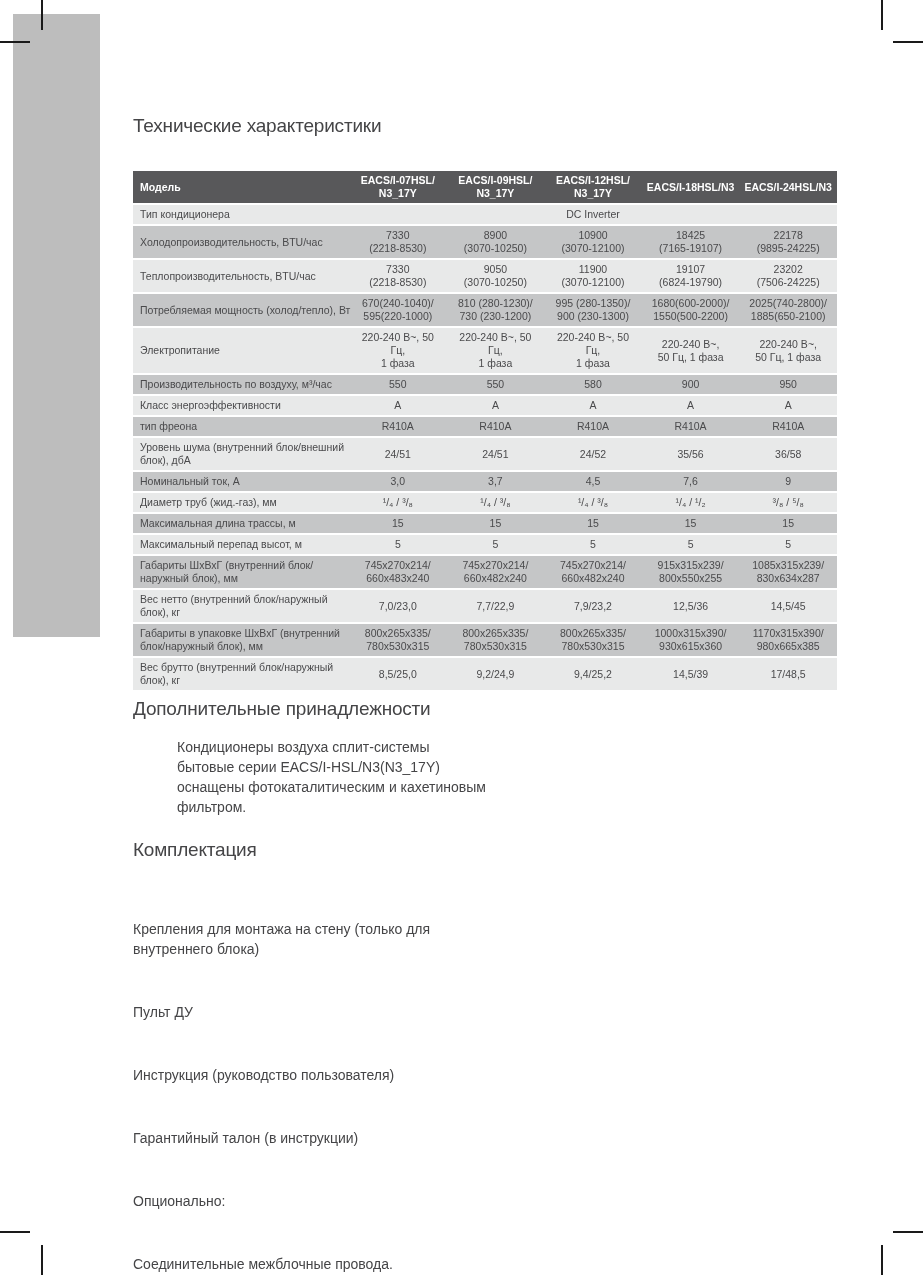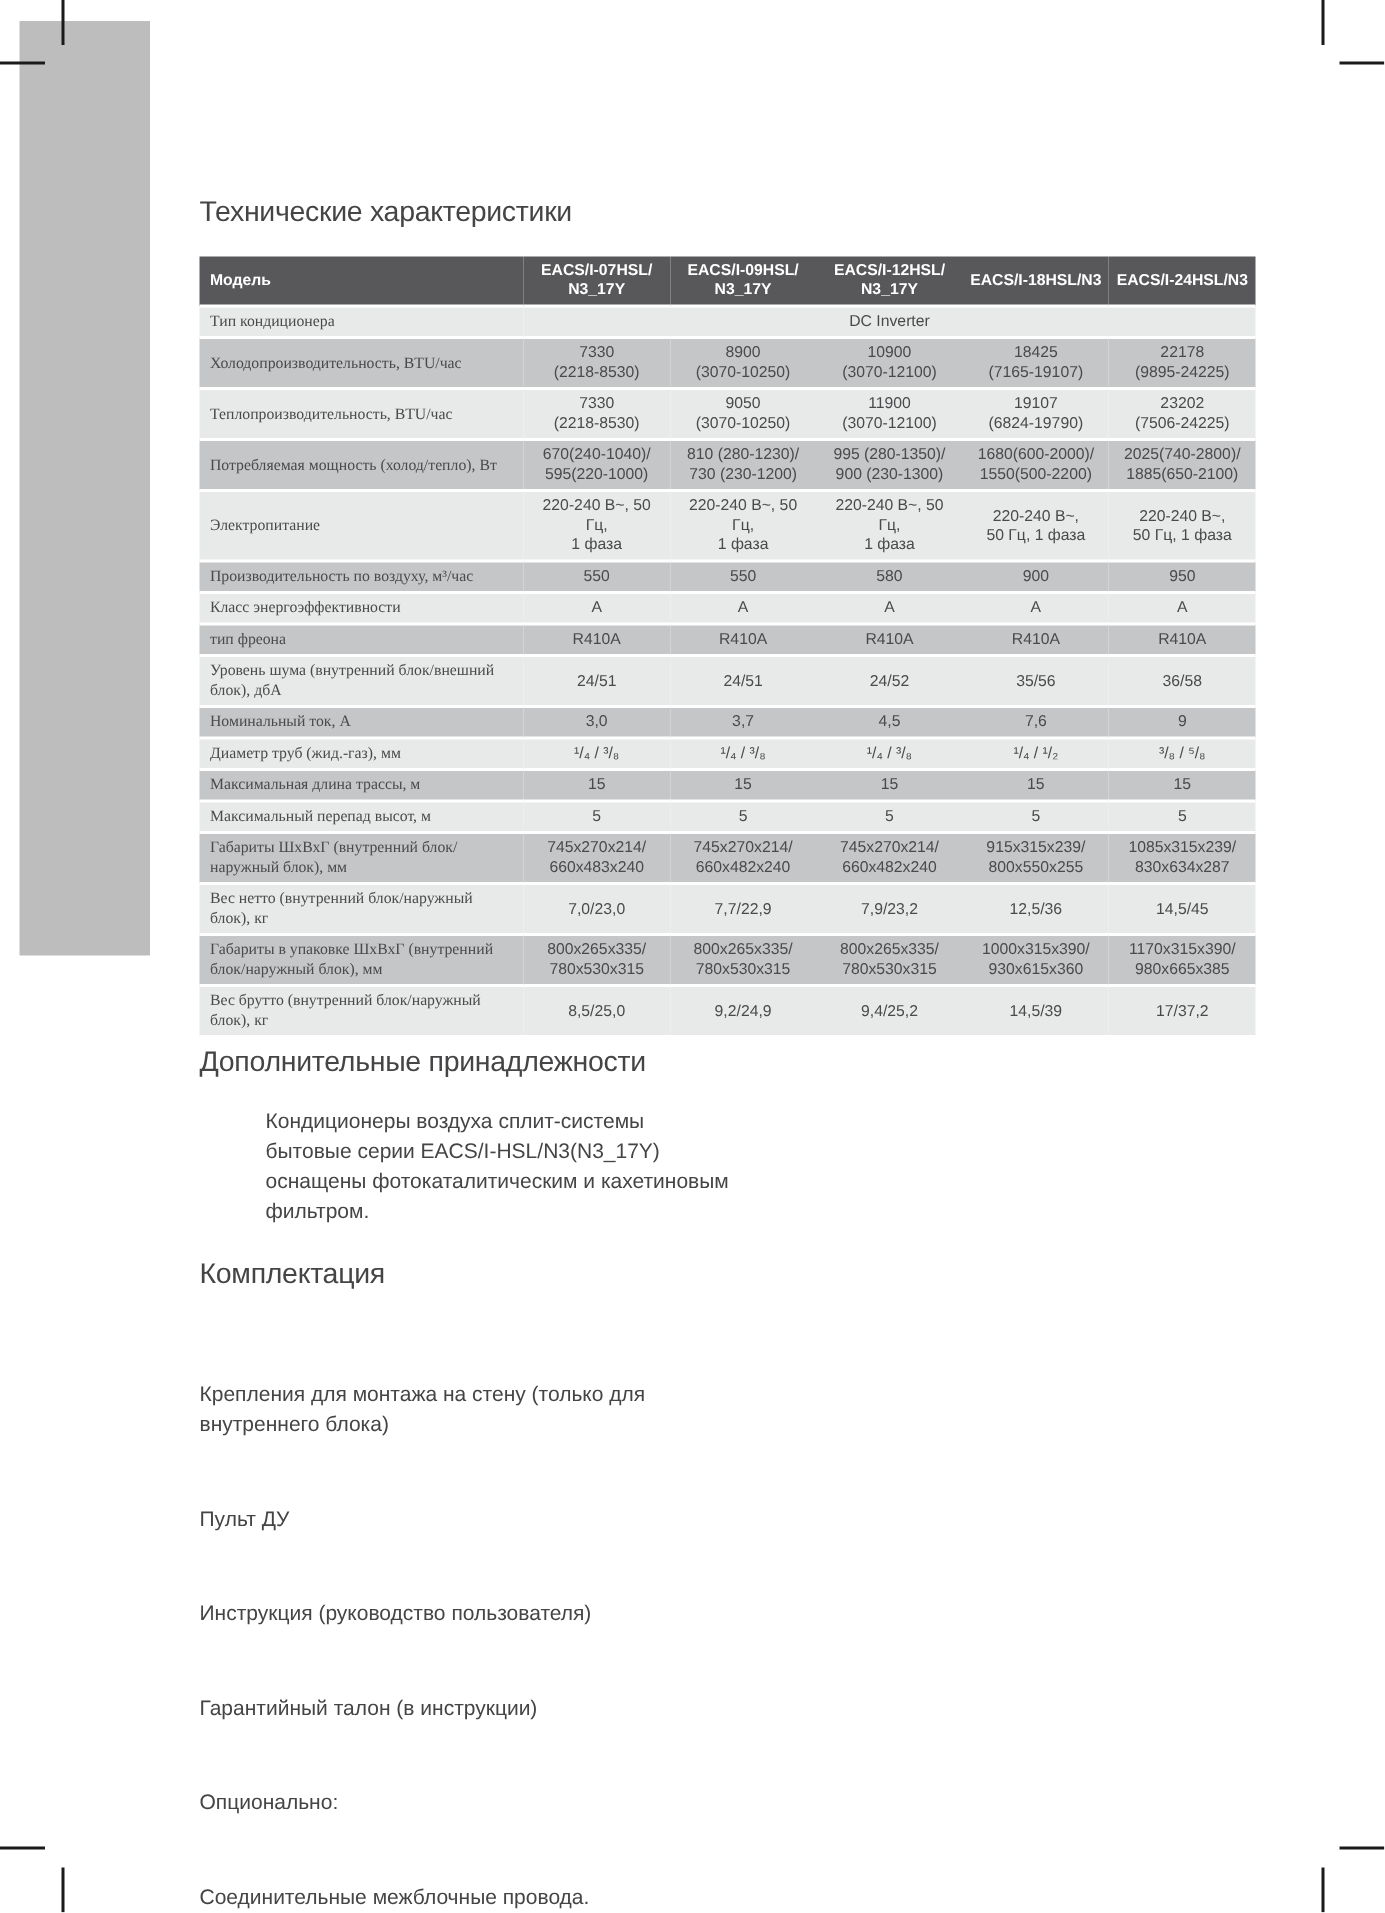--- a/index.html
+++ b/index.html
@@ -24,39 +24,39 @@
   .crop.tl-h{left:0;top:41px;}
   .crop.tr-v{left:881px;top:0;}
   .crop.tr-h{left:893px;top:41px;}
   .crop.bl-h{left:0;top:1231px;}
   .crop.bl-v{left:41px;top:1245px;}
   .crop.br-h{left:893px;top:1231px;}
   .crop.br-v{left:881px;top:1245px;}
 
   .h1{position:absolute;left:133px;font-size:19px;line-height:22px;font-weight:400;
       color:var(--heading);letter-spacing:-0.2px;}
-  .title{top:131px;}
+  .title{top:115px;}
   .accessories-heading{top:698px;}
   .kit-heading{top:839px;}
 
   .spec-table{
     position:absolute;left:133px;top:171px;width:704px;
     border-collapse:collapse;table-layout:fixed;font-size:10.5px;line-height:13px;
   }
   .spec-table col.c0{width:216px;}
   .spec-table col.cv{width:97.6px;}
   .spec-table th{
     background:var(--header-bg);color:#fff;font-weight:bold;text-align:center;
     padding:3px 4px;border-bottom:2px solid #fff;white-space:pre-line;vertical-align:middle;
   }
   .spec-table th.model{text-align:left;padding-left:7px;}
   .spec-table td{
     padding:3px 5px;border-bottom:2px solid #fff;vertical-align:middle;color:var(--text);
   }
-  .spec-table td.label{text-align:left;padding-left:7px;white-space:pre;font-family:Liberation Serif, serif;}
+  .spec-table td.label{text-align:left;padding-left:7px;white-space:pre;}
   .spec-table td.val{text-align:center;white-space:pre-line;}
   .spec-table tbody tr:nth-child(odd){background:var(--row-light);}
   .spec-table tbody tr:nth-child(even){background:var(--row-dark);}
 
   .body-text{position:absolute;left:133px;font-size:14px;line-height:20px;
     color:var(--heading);white-space:pre-line;width:420px;}
   .accessories-body{top:737px;margin-left:44px;}
   .kit-list{position:absolute;left:133px;top:876px;width:420px;}
   .kit-item{font-size:14px;line-height:20px;color:var(--heading);white-space:pre-line;margin-top:43px;}
 </style>
@@ -259,21 +259,21 @@
           <td class="val">1170x315x390/
 980x665x385</td>
         </tr>
         <tr>
           <td class="label">Вес брутто (внутренний блок/наружный
 блок), кг</td>
           <td class="val">8,5/25,0</td>
           <td class="val">9,2/24,9</td>
           <td class="val">9,4/25,2</td>
           <td class="val">14,5/39</td>
-          <td class="val">17/37,2</td>
+          <td class="val">17/48,5</td>
         </tr>
       </tbody>
   </table>
 
   <div class="h1 accessories-heading">Дополнительные принадлежности</div>
   <div class="body-text accessories-body">Кондиционеры воздуха сплит-системы
 бытовые серии EACS/I-HSL/N3(N3_17Y)
 оснащены фотокаталитическим и кахетиновым
 фильтром.</div>
 

